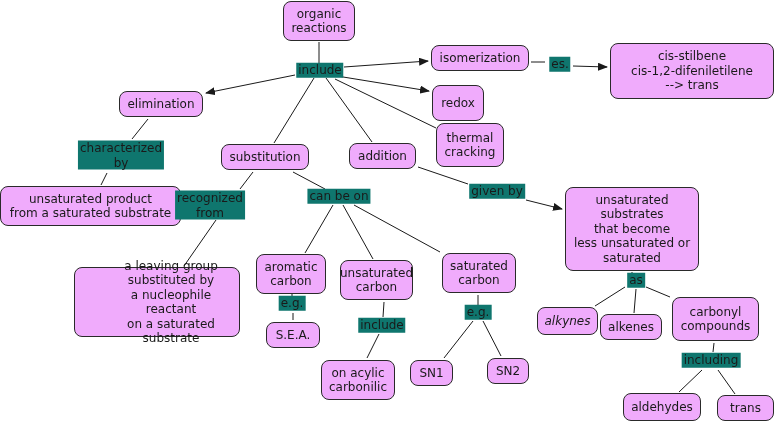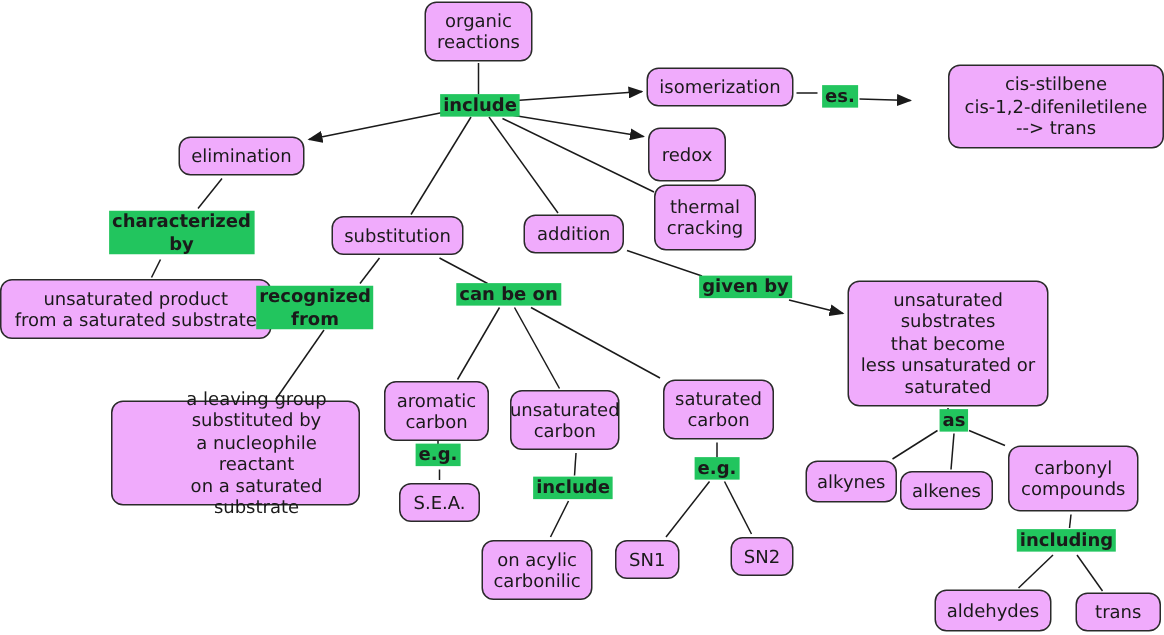--- a/index.html
+++ b/index.html
@@ -3,21 +3,21 @@
 <meta charset="utf-8">
 <style>
   html, body { margin: 0; padding: 0; background: #ffffff; }
   body { width: 776px; height: 423px; position: relative; overflow: hidden;
          font-family: "DejaVu Sans", "Liberation Sans", sans-serif; font-size: 12px; color: #1a1a1a; }
   svg.links { position: absolute; left: 0; top: 0; width: 776px; height: 423px; }
   .node { position: absolute; box-sizing: border-box; background: #f0abfc; border: 1px solid #2a2a2a;
           border-radius: 8px; display: flex; align-items: center; justify-content: center;
           text-align: center; line-height: 14.5px; white-space: pre-line; padding: 2px 6px; cursor: pointer; }
   .lbl { position: absolute; text-align: center; line-height: 14.5px; white-space: pre-line;
-         background: #22c55e; padding: 0 2px; transform: translate(-50%, -50%); font-weight: bold; }
+         background: #0f766e; padding: 0 2px; transform: translate(-50%, -50%); }
 </style>
 </head>
 <body>
 
 <svg class="links" viewBox="0 0 776 423">
   <defs>
     <marker id="arrow" markerWidth="10" markerHeight="8" refX="9" refY="4" orient="auto" markerUnits="userSpaceOnUse">
       <path d="M0,0 L10,4 L0,8 z" fill="#1a1a1a"></path>
     </marker>
   </defs>
@@ -55,21 +55,21 @@
     <line x1="714" y1="343" x2="713" y2="352"></line>
     <line x1="702" y1="370" x2="679" y2="392"></line>
     <line x1="718" y1="370" x2="735" y2="394"></line>
   </g>
 </svg>
 
 <div class="node" style="left:283px;top:1px;width:72px;height:40px;">organic
 reactions</div>
 <div class="node" style="left:119px;top:91px;width:84px;height:26px;">elimination</div>
 <div class="node" style="left:431px;top:45px;width:98px;height:26px;">isomerization</div>
-<div class="node" style="left:632px;top:43px;width:144px;height:56px;">cis-stilbene
+<div class="node" style="left:610px;top:43px;width:164px;height:56px;">cis-stilbene
 cis-1,2-difeniletilene
 --&gt; trans</div>
 <div class="node" style="left:432px;top:85px;width:52px;height:36px;">redox</div>
 <div class="node" style="left:436px;top:123px;width:68px;height:44px;">thermal
 cracking</div>
 <div class="node" style="left:221px;top:144px;width:88px;height:26px;">substitution</div>
 <div class="node" style="left:349px;top:143px;width:67px;height:26px;">addition</div>
 <div class="node" style="left:0px;top:186px;width:181px;height:40px;">unsaturated product
 from a saturated substrate</div>
 <div class="node" style="left:565px;top:187px;width:134px;height:84px;">unsaturated
@@ -85,21 +85,21 @@
 carbon</div>
 <div class="node" style="left:340px;top:260px;width:73px;height:40px;">unsaturated
 carbon</div>
 <div class="node" style="left:442px;top:253px;width:74px;height:40px;">saturated
 carbon</div>
 <div class="node" style="left:266px;top:322px;width:54px;height:26px;">S.E.A.</div>
 <div class="node" style="left:321px;top:360px;width:74px;height:40px;">on acylic
 carbonilic</div>
 <div class="node" style="left:410px;top:360px;width:43px;height:26px;">SN1</div>
 <div class="node" style="left:487px;top:358px;width:42px;height:26px;">SN2</div>
-<div class="node" style="left:537px;top:307px;width:61px;height:28px;">alkynes</div>
+<div class="node" style="left:537px;top:307px;width:61px;height:28px;font-style:italic;">alkynes</div>
 <div class="node" style="left:600px;top:314px;width:62px;height:26px;">alkenes</div>
 <div class="node" style="left:672px;top:297px;width:87px;height:44px;">carbonyl
 compounds</div>
 <div class="node" style="left:623px;top:393px;width:78px;height:28px;">aldehydes</div>
 <div class="node" style="left:717px;top:395px;width:57px;height:26px;">trans</div>
 
 <div class="lbl" style="left:320px;top:70px;">include</div>
 <div class="lbl" style="left:560px;top:64px;">es.</div>
 <div class="lbl" style="left:121px;top:155px;">characterized
 by</div>

